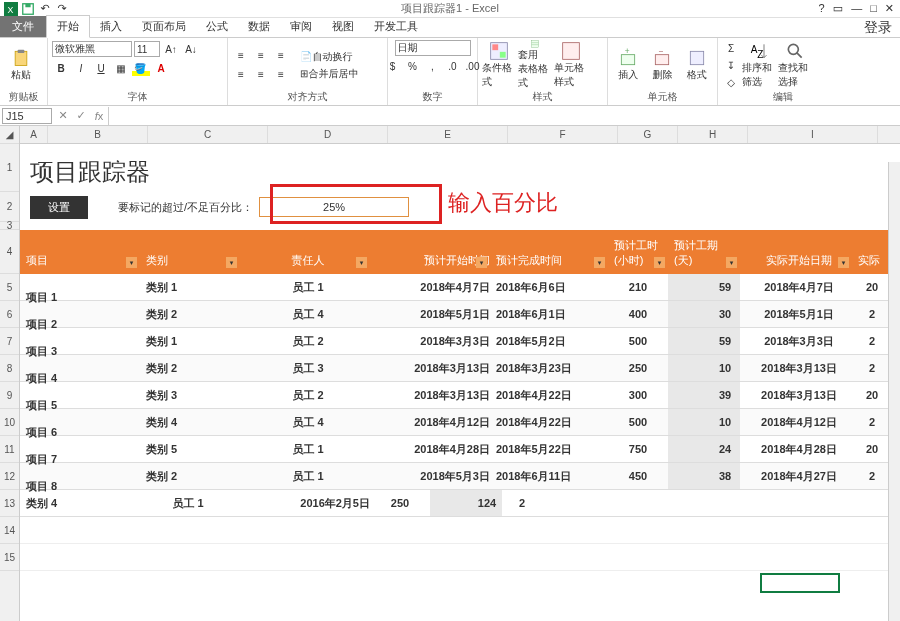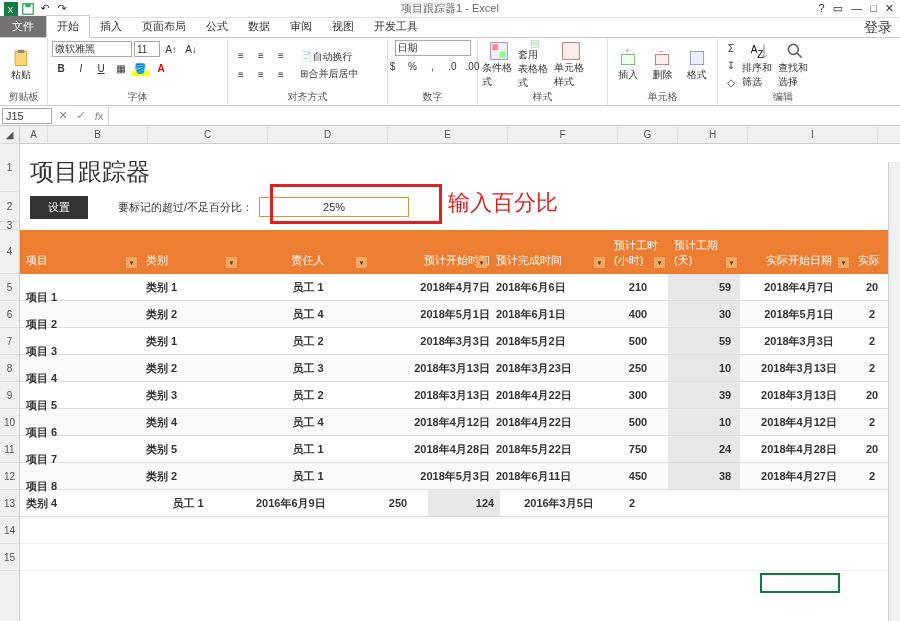--- a/index.html
+++ b/index.html
@@ -461,24 +461,23 @@
             <div class="c-start">2018年5月3日</div>
             <div class="c-end">2018年6月11日</div>
             <div class="c-hrs num">450</div>
             <div class="c-days num hl">38</div>
             <div class="c-astart">2018年4月27日</div>
             <div class="c-aend num">2</div>
           </div>
           <div class="trow">
             <div class="c-cat">类别 4</div>
             <div class="c-resp">员工 1</div>
-            <div class="c-end">2016年6月9日</div>
+            <div class="c-start">2016年2月5日</div>
             <div class="c-hrs num">250</div>
             <div class="c-days num hl">124</div>
-            <div class="c-astart">2016年3月5日</div>
             <div class="c-aend num">2</div>
           </div>
         </div>
       <div class="blank-row"></div>
       <div class="blank-row"></div>
       <div class="selcell"></div>
       <div class="vscroll"></div>
     </div>
   </div>
 </div>

